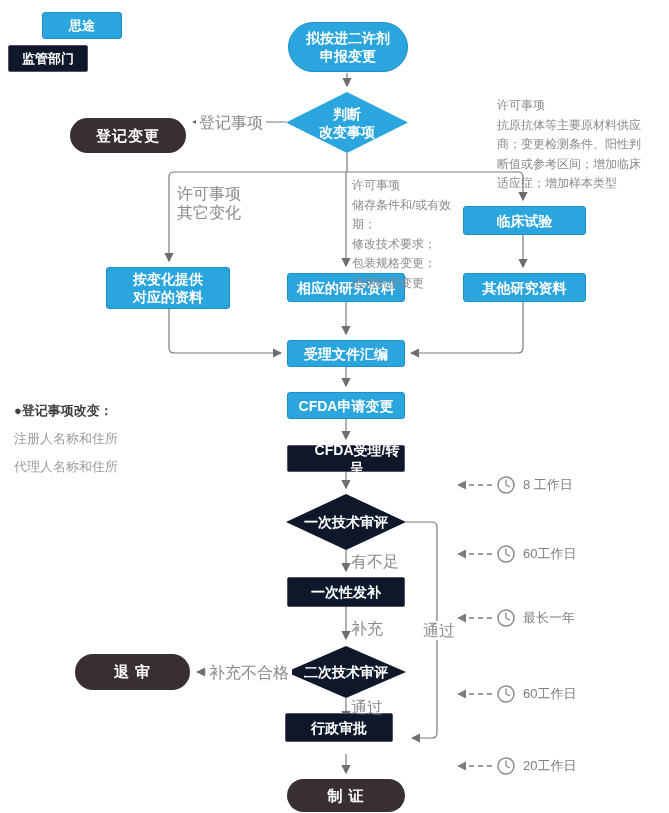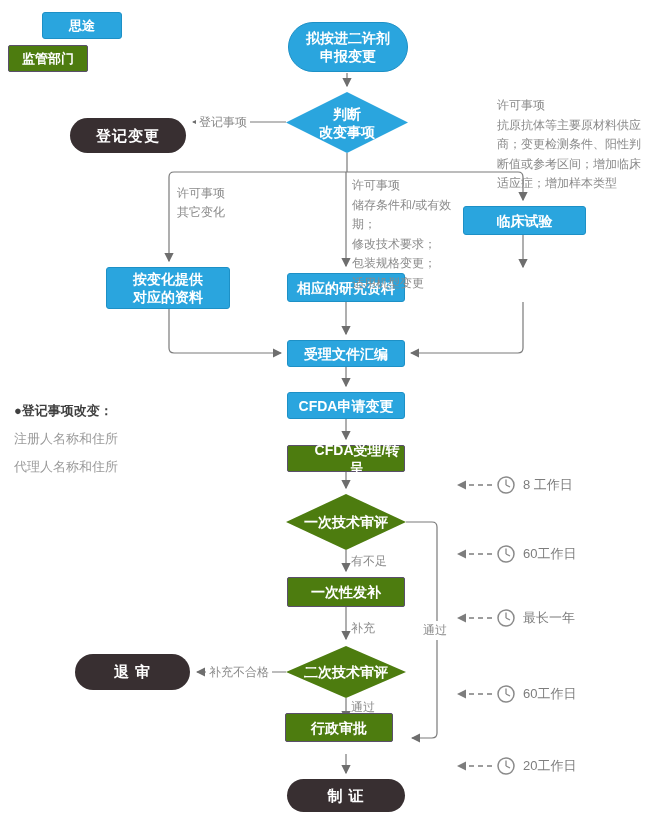--- a/index.html
+++ b/index.html
@@ -2,26 +2,26 @@
 <html><head>
 <meta charset="utf-8">
 <style>
   html,body{margin:0;padding:0;background:#ffffff;}
   .stage{position:relative;width:669px;height:813px;background:#ffffff;overflow:hidden;
          font-family:"Liberation Sans","DejaVu Sans",sans-serif;}
   .node{position:absolute;display:flex;align-items:center;justify-content:center;
         text-align:center;color:#ffffff;font-weight:bold;font-size:14px;line-height:18px;
         white-space:pre-line;box-sizing:border-box;}
   .blue{background:#2aa5de;border:1px solid #1d90c6;border-radius:3px;}
-  .purple{background:#4d7c0f;border:1px solid #5a4f6b;border-radius:2px;}
+  .purple{background:#0f172a;border:1px solid #5a4f6b;border-radius:2px;}
   .pill{background:#382f31;border-radius:18px;font-size:15px;letter-spacing:1px;}
   .diamond{clip-path:polygon(50% 0,100% 50%,50% 100%,0 50%);border:none;border-radius:0;}
   .legendbox{position:absolute;display:flex;align-items:center;justify-content:center;
         color:#fff;font-weight:bold;font-size:13px;box-sizing:border-box;}
-  .gray{position:absolute;color:#8a8a8a;font-size:12px;line-height:19px;white-space:pre-line;}
+  .gray{position:absolute;color:#8a8a8a;font-size:16px;line-height:19px;white-space:pre-line;}
   .note{position:absolute;color:#8a8a8a;font-size:12px;line-height:19.5px;white-space:pre-line;}
   .onLine{background:#ffffff;padding:0 3px;}
   .timing{position:absolute;display:flex;align-items:center;gap:6px;color:#7d7d7d;font-size:13px;margin-top:26px;}
   .svgLayer{position:absolute;left:0;top:0;}
   .regTitle{position:absolute;color:#3f3f3f;font-size:13px;font-weight:bold;}
   .regLine{position:absolute;color:#9a9a9a;font-size:13px;}
 </style>
 </head>
 <body>
 
@@ -67,20 +67,21 @@
 
   <div class="node pill" style="left:70px;top:105px;width:116px;height:35px;margin-top:13px;">登记变更</div>
 
   <div class="node blue" style="left:106px;top:267px;width:124px;height:42px;">按变化提供
 对应的资料</div>
 
   <div class="node blue" style="left:463px;top:206px;width:123px;height:29px;">临床试验</div>
 
   <div class="node blue" style="left:287px;top:273px;width:118px;height:29px;">相应的研究资料</div>
 
+  <div class="node blue" style="left:463px;top:273px;width:123px;height:29px;">其他研究资料</div>
 
   <div class="node blue" style="left:287px;top:340px;width:118px;height:27px;">受理文件汇编</div>
 
   <div class="node blue" style="left:287px;top:392px;width:118px;height:27px;">CFDA申请变更</div>
 
   <div class="node purple" style="left:287px;top:445px;width:118px;height:27px;padding-left:22px;">CFDA受理/转呈</div>
 
   <div class="node purple diamond" style="left:286px;top:494px;width:120px;height:56px;">一次技术审评</div>
 
   <div class="node purple" style="left:287px;top:577px;width:118px;height:30px;">一次性发补</div>

